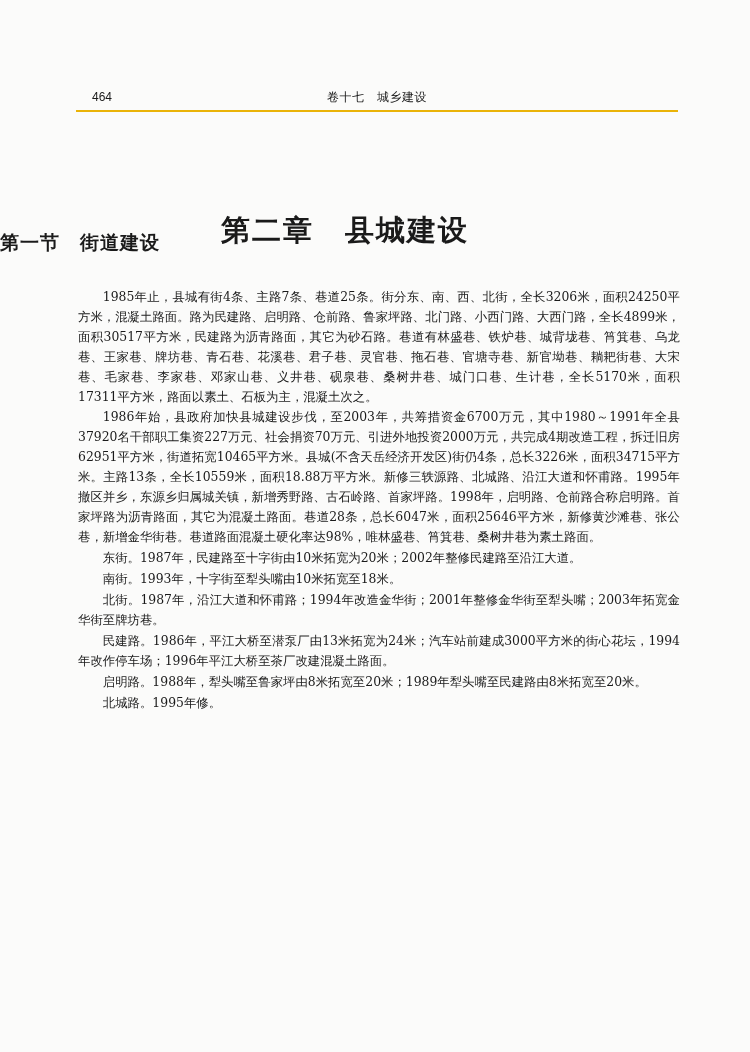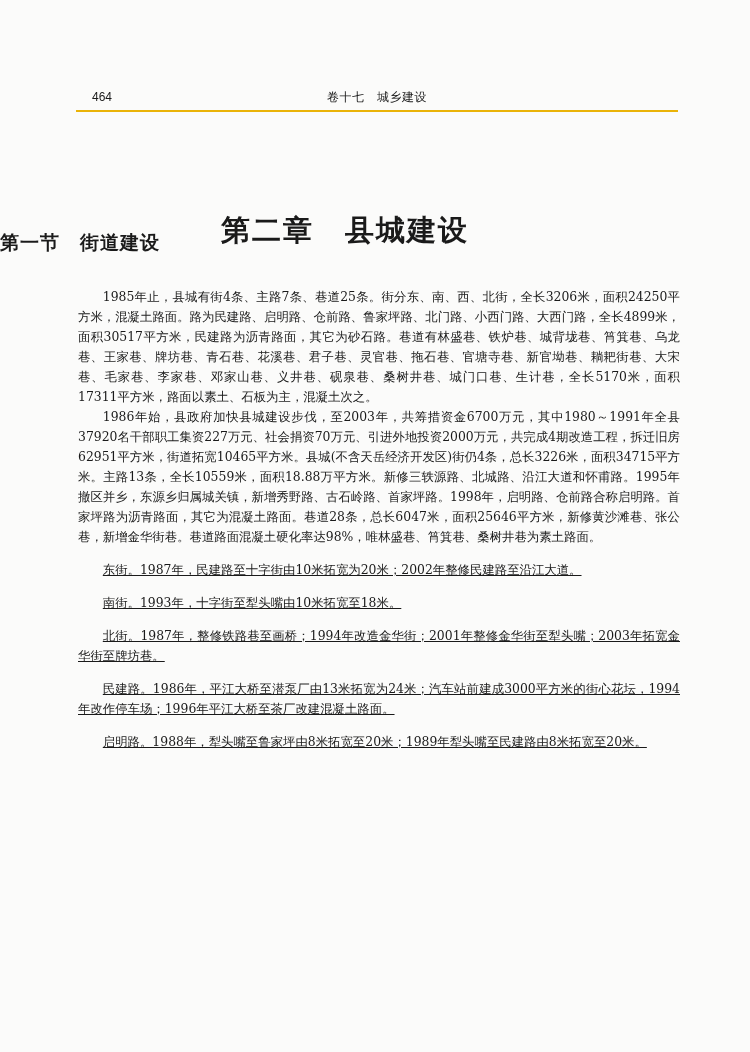--- a/index.html
+++ b/index.html
@@ -19,34 +19,35 @@
     }
     .section-title {
       position: absolute; top: 230px; left: 0; width: 750px; text-align: left;
       font-size: 19px; font-weight: bold; letter-spacing: 1px;
     }
     .body-text {
       position: absolute; left: 78px; top: 287px; width: 602px;
       font-size: 12.4px; line-height: 20px; text-align: justify;
     }
     .body-text p { margin: 0; text-indent: 2em; }
-    .body-text p.gap { margin-top: 13px; text-decoration: underline; }
+    .body-text p.gap { margin-top: 1px; }
   </style>
 </head>
 <body>
 
 <div class="header">
   <span class="page-num">464</span>
   <span class="running-head">卷十七　城乡建设</span>
 </div>
 
 <div class="chapter-title">第二章　县城建设</div>
 <div class="section-title">第一节　街道建设</div>
 
 <div class="body-text">
   <p>1985年止，县城有街4条、主路7条、巷道25条。街分东、南、西、北街，全长3206米，面积24250平方米，混凝土路面。路为民建路、启明路、仓前路、鲁家坪路、北门路、小西门路、大西门路，全长4899米，面积30517平方米，民建路为沥青路面，其它为砂石路。巷道有林盛巷、铁炉巷、城背垅巷、筲箕巷、乌龙巷、王家巷、牌坊巷、青石巷、花溪巷、君子巷、灵官巷、拖石巷、官塘寺巷、新官坳巷、耥耙街巷、大宋巷、毛家巷、李家巷、邓家山巷、义井巷、砚泉巷、桑树井巷、城门口巷、生计巷，全长5170米，面积17311平方米，路面以素土、石板为主，混凝土次之。</p>
   <p>1986年始，县政府加快县城建设步伐，至2003年，共筹措资金6700万元，其中1980～1991年全县37920名干部职工集资227万元、社会捐资70万元、引进外地投资2000万元，共完成4期改造工程，拆迁旧房62951平方米，街道拓宽10465平方米。县城(不含天岳经济开发区)街仍4条，总长3226米，面积34715平方米。主路13条，全长10559米，面积18.88万平方米。新修三轶源路、北城路、沿江大道和怀甫路。1995年撤区并乡，东源乡归属城关镇，新增秀野路、古石岭路、首家坪路。1998年，启明路、仓前路合称启明路。首家坪路为沥青路面，其它为混凝土路面。巷道28条，总长6047米，面积25646平方米，新修黄沙滩巷、张公巷，新增金华街巷。巷道路面混凝土硬化率达98%，唯林盛巷、筲箕巷、桑树井巷为素土路面。</p>
   <p class="gap">东街。1987年，民建路至十字街由10米拓宽为20米；2002年整修民建路至沿江大道。</p>
   <p class="gap">南街。1993年，十字街至犁头嘴由10米拓宽至18米。</p>
-  <p class="gap">北街。1987年，整修铁路巷至画桥；1994年改造金华街；2001年整修金华街至犁头嘴；2003年拓宽金华街至牌坊巷。</p>
+  <p class="gap">北街。1987年，沿江大道和怀甫路；1994年改造金华街；2001年整修金华街至犁头嘴；2003年拓宽金华街至牌坊巷。</p>
   <p class="gap">民建路。1986年，平江大桥至潜泵厂由13米拓宽为24米；汽车站前建成3000平方米的街心花坛，1994年改作停车场；1996年平江大桥至茶厂改建混凝土路面。</p>
   <p class="gap">启明路。1988年，犁头嘴至鲁家坪由8米拓宽至20米；1989年犁头嘴至民建路由8米拓宽至20米。</p>
+  <p class="gap">北城路。1995年修。</p>
 </div>
 
 </body></html>

